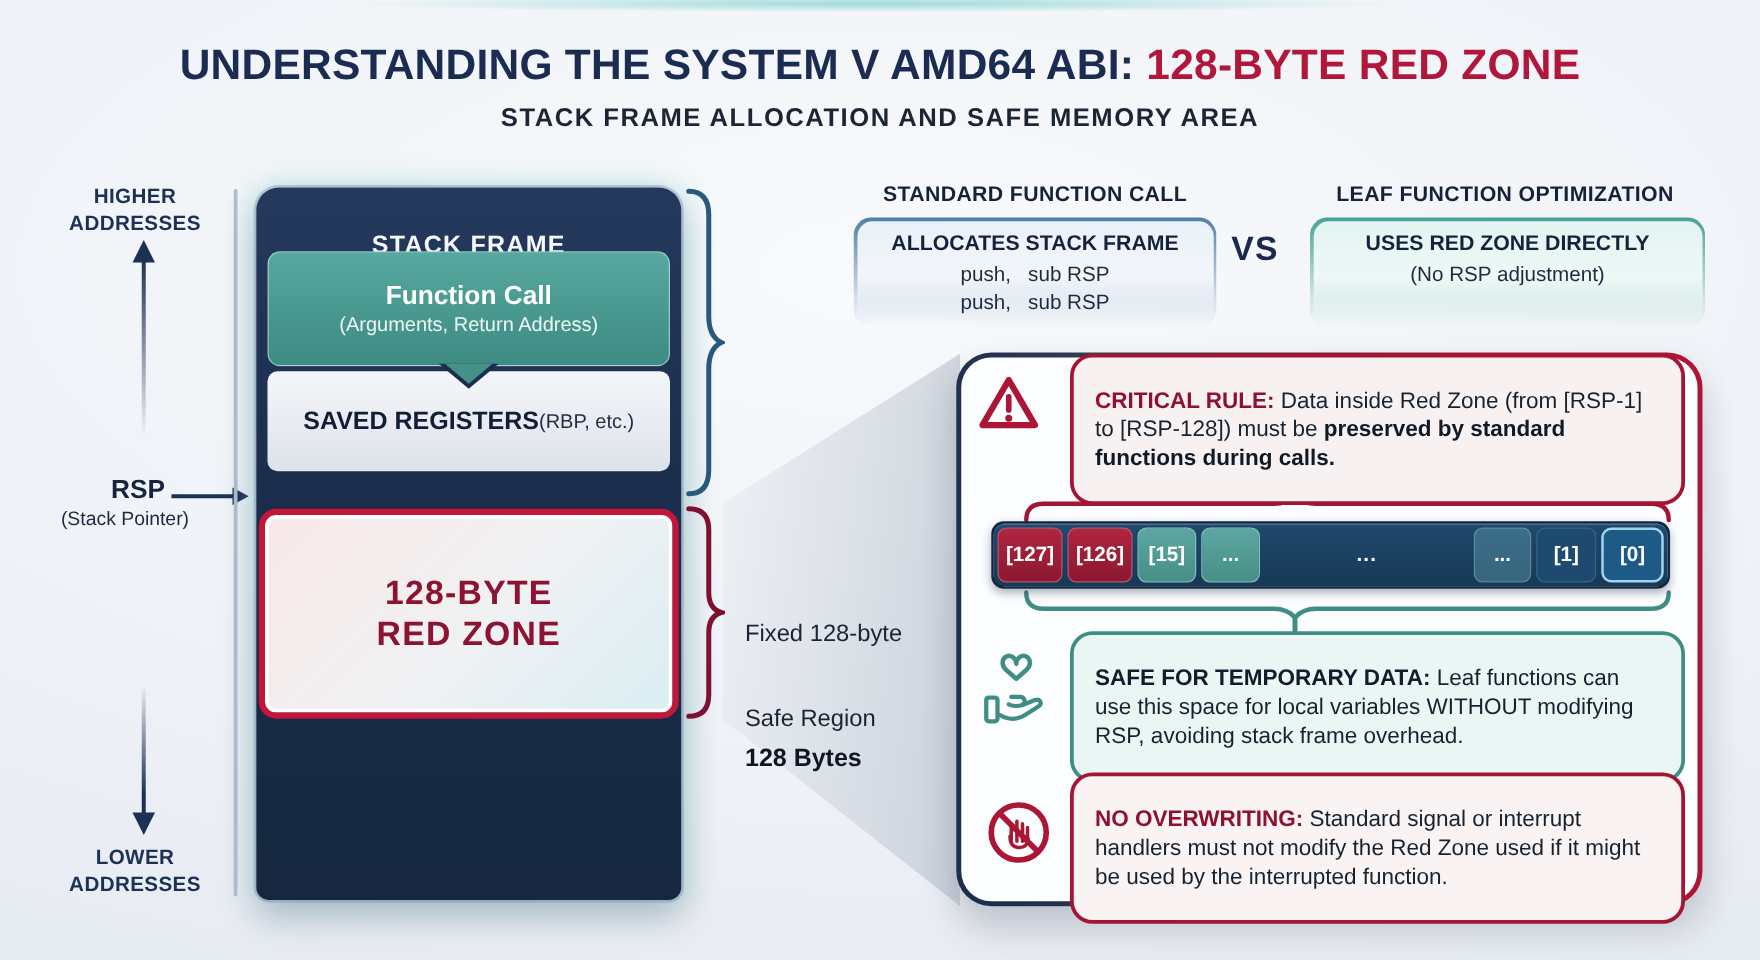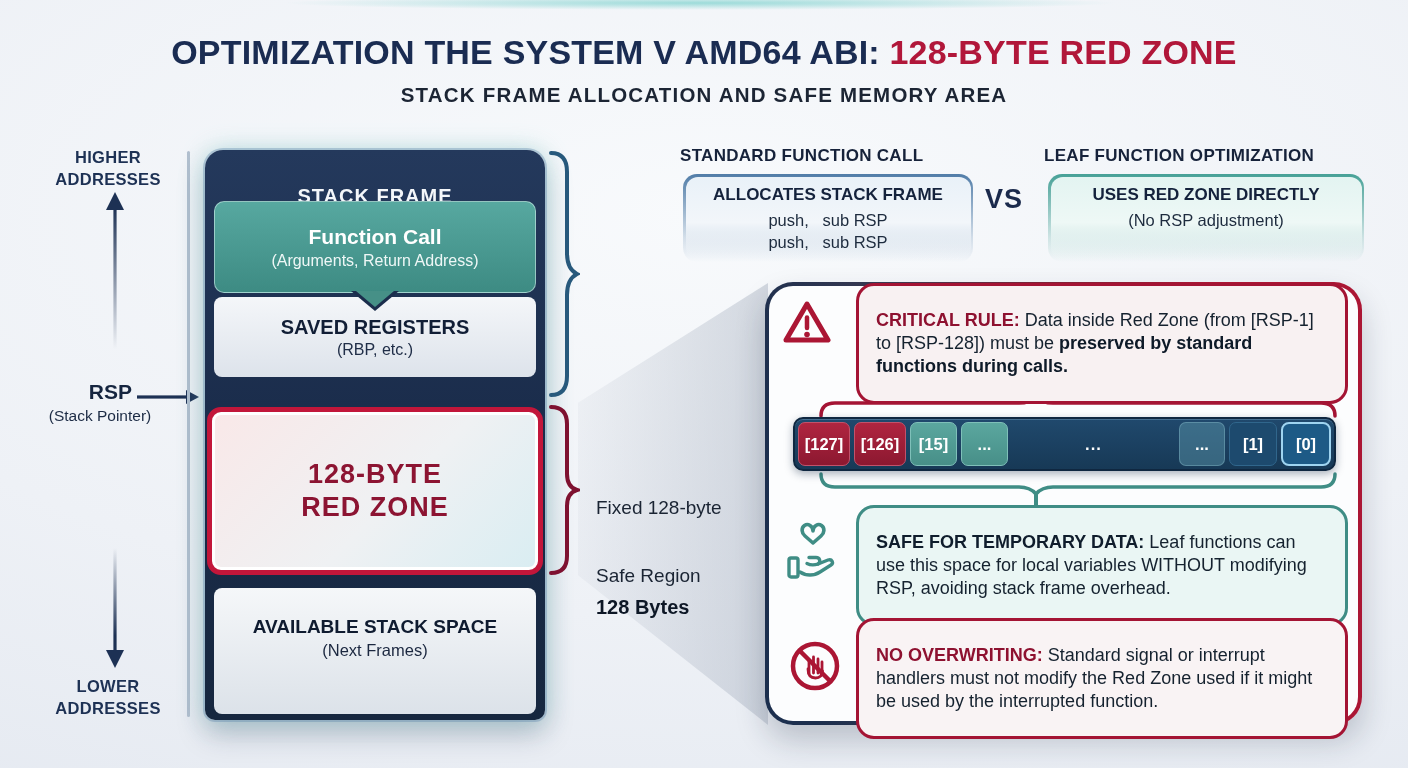--- a/index.html
+++ b/index.html
@@ -53,42 +53,42 @@
   .fc-title { font-size:21px; font-weight:800; color:#ffffff; }
   .fc-sub { font-size:16px; font-weight:400; color:#eef7f6; margin-top:3px; }
   .chev-outer { left:351px; top:291px; width:0; height:0;
     border-left:24px solid transparent; border-right:24px solid transparent;
     border-top:20px solid #1b2d4c; z-index:3; }
   .chev-inner { left:356px; top:291px; width:0; height:0;
     border-left:19px solid transparent; border-right:19px solid transparent;
     border-top:16px solid #469087; z-index:4; }
   .saved-box { left:214px; top:297px; width:322px; height:80px; border-radius:8px;
     background:linear-gradient(180deg,#f4f6f9 0%, #dde3eb 100%);
-    display:flex; flex-direction:column; justify-content:center; align-items:center; }
+    display:flex; flex-direction:row; justify-content:center; align-items:center; }
   .saved-title { font-size:20px; font-weight:800; color:#111e36; }
   .saved-sub { font-size:16px; font-weight:500; color:#202e48; margin-top:2px; }
   .redzone-box { left:207px; top:407px; width:336px; height:168px; border-radius:14px;
     border:5px solid #c2163a;
     background:linear-gradient(135deg,#f9e8e8 0%, #eff1f3 55%, #d9edf2 100%);
     box-shadow:inset 0 0 0 3px #ffffff;
     display:flex; flex-direction:column; justify-content:center; align-items:center; }
   .redzone-line { font-size:27px; font-weight:800; letter-spacing:1px; color:#8c1432; line-height:1.22; }
   .available-box { left:214px; top:588px; width:322px; height:126px; border-radius:8px;
     background:linear-gradient(180deg,#f5f7f9 0%, #dce2e9 100%);
     display:flex; flex-direction:column; justify-content:center; align-items:center; padding-bottom:26px; }
   .available-title { font-size:19px; font-weight:800; color:#0f1b30; }
   .available-sub { font-size:16.5px; font-weight:500; color:#1c2840; margin-top:3px; }
 
   
   .annotation { left:596px; top:452px; width:180px; }
   .anno-line { font-size:19px; font-weight:500; color:#1a2433; line-height:1.34;margin-top:43px; }
   .anno-bold { font-size:20px; font-weight:800; color:#0d1726; margin-top:7px; }
 
   
-  .cmp-heading { top:146px; font-size:17px; font-weight:800;
+  .cmp-heading { top:146px; text-align:center; font-size:17px; font-weight:800;
     letter-spacing:0.3px; color:#16223a; }
   .std-heading { left:680px; width:296px; }
   .leaf-heading { left:1044px; width:320px; }
   .fade-box { border-radius:14px; padding:2.5px; }
   .fade-box .inner { border-radius:12px; height:100%; text-align:center; padding-top:8px; }
   .fade-blue { left:683px; top:174px; width:290px; height:88px;
     background:linear-gradient(180deg,#517da8 0%, rgba(81,125,168,0.22) 72%, rgba(81,125,168,0) 100%); }
   .fade-blue .inner { background:linear-gradient(180deg,#e9f1f8 0%, #f2f6fa 55%, rgba(242,246,250,0.05) 100%); }
   .fade-teal { left:1048px; top:174px; width:316px; height:88px;
     background:linear-gradient(180deg,#47a197 0%, rgba(71,161,151,0.22) 72%, rgba(71,161,151,0) 100%); }
@@ -137,21 +137,21 @@
 
   svg { display:block; }
 </style>
 </head>
 <body>
 
 <div id="canvas">
 
   <div class="abs top-glow"></div>
 
-  <h1 class="abs title"><span>OPTIMIZATION THE SYSTEM V AMD64 ABI: </span><span class="accent">128-BYTE RED ZONE</span></h1>
+  <h1 class="abs title"><span>UNDERSTANDING THE SYSTEM V AMD64 ABI: </span><span class="accent">128-BYTE RED ZONE</span></h1>
   <div class="abs axis-label higher">HIGHER ADDRESSES</div>
 
   <div class="abs subtitle">STACK FRAME ALLOCATION AND SAFE MEMORY AREA</div>
   <svg class="abs" style="left:103px; top:192px;" width="24" height="175">
     <defs>
       <linearGradient id="gFadeDown" x1="0" y1="0" x2="0" y2="1">
         <stop offset="0" stop-color="#1d3154" stop-opacity="1"></stop>
         <stop offset="0.9" stop-color="#1d3154" stop-opacity="0"></stop>
       </linearGradient>
     </defs>
@@ -192,24 +192,20 @@
   <div class="abs saved-box">
     <div class="saved-title">SAVED REGISTERS</div>
     <div class="saved-sub">(RBP, etc.)</div>
   </div>
 
   <div class="abs redzone-box">
     <div class="redzone-line">128-BYTE</div>
     <div class="redzone-line">RED ZONE</div>
   </div>
 
-  <div class="abs available-box">
-    <div class="available-title">AVAILABLE STACK SPACE</div>
-    <div class="available-sub">(Next Frames)</div>
-  </div>
 
   <svg class="abs" style="left:548px; top:150px;" width="32" height="248" viewBox="0 0 32 248">
     <path d="M 3,3 Q 19,3 19,22 L 19,103 Q 19,119 29,124 Q 19,129 19,145 L 19,226 Q 19,245 3,245" fill="none" stroke="#27597c" stroke-width="4" stroke-linecap="round"></path>
   </svg>
   <svg class="abs" style="left:548px; top:404px;" width="32" height="172" viewBox="0 0 32 172">
     <path d="M 3,3 Q 19,3 19,20 L 19,70 Q 19,83 29,86 Q 19,89 19,102 L 19,152 Q 19,169 3,169" fill="none" stroke="#7e1130" stroke-width="4" stroke-linecap="round"></path>
   </svg>
 
   <div class="abs annotation">
     <div class="anno-line">Fixed 128-byte</div>

